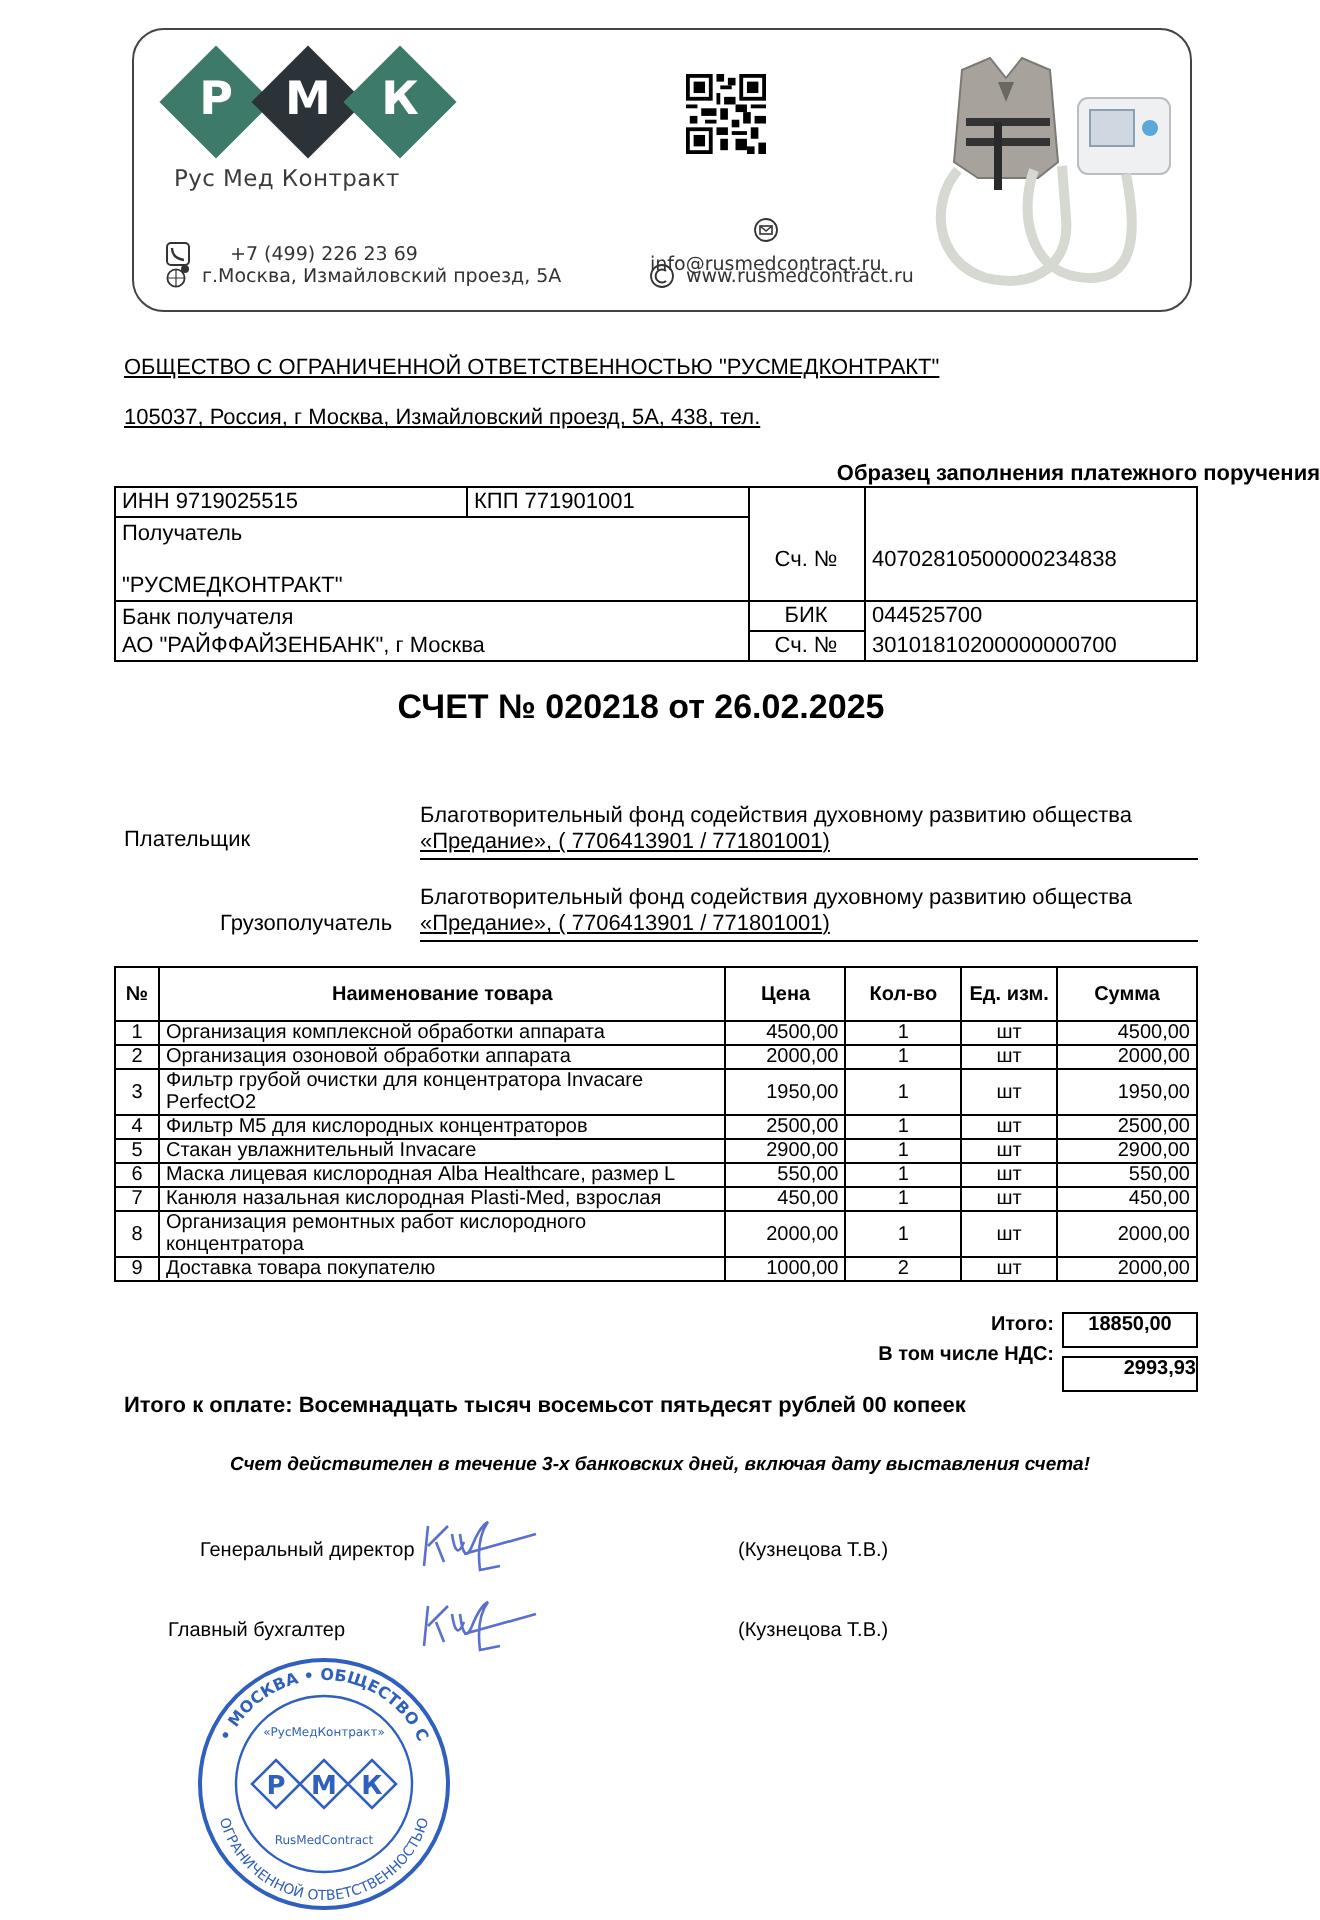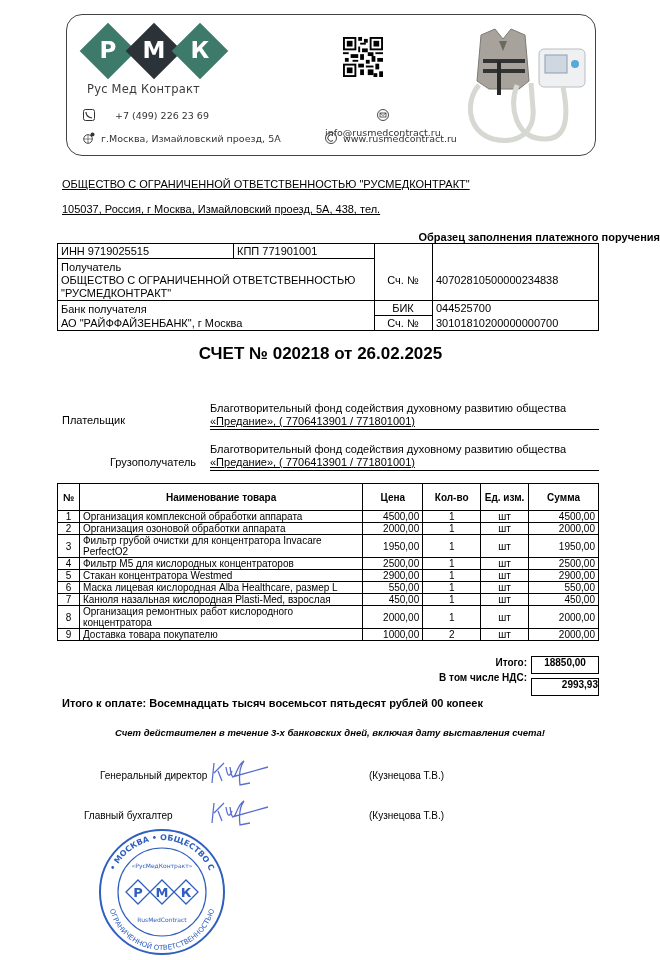--- a/index.html
+++ b/index.html
@@ -154,21 +154,21 @@
     <rect x="24" y="38" width="42" height="4" fill="#333"></rect>
     <rect x="24" y="48" width="42" height="4" fill="#333"></rect>
     <rect x="38" y="40" width="4" height="34" fill="#2a2a2a"></rect>
     <rect x="80" y="28" width="46" height="38" rx="5" fill="#eef0f2" stroke="#b9bec4"></rect>
     <rect x="86" y="34" width="22" height="18" fill="#cfd8e0" stroke="#8aa0b0"></rect>
     <circle cx="116" cy="43" r="4" fill="#5aa8d8"></circle>
     <path d="M20 64 C6 80, 8 110, 34 118 C60 124, 76 110, 74 88 L72 62" fill="none" stroke="#d6d8d2" stroke-width="5"></path>
     <path d="M58 64 C50 86, 56 118, 86 118 C108 118, 110 96, 104 66" fill="none" stroke="#d6d8d2" stroke-width="5"></path>
   </svg>
 
-  <div class="contact" style="left:16px;top:94px;gap:20px;">
+  <div class="contact" style="left:16px;top:106px;gap:20px;">
     <svg class="ic" viewBox="0 0 12 12">
       <rect x="0.5" y="0.5" width="11" height="11" rx="2" fill="none" stroke="#333" stroke-width="1"></rect>
       <path d="M3 3 Q3 8 9 9" fill="none" stroke="#333" stroke-width="1.2"></path>
     </svg>
     <span>+7 (499) 226 23 69</span>
   </div>
   <div class="contact" style="left:16px;top:117px;">
     <svg class="ic" viewBox="0 0 12 12">
       <circle cx="5" cy="7" r="4.3" fill="none" stroke="#333" stroke-width="0.9"></circle>
       <path d="M0.7 7 H9.3 M5 2.7 V11.3" stroke="#333" stroke-width="0.6"></path>
@@ -202,21 +202,20 @@
   <div class="vl" style="left:175px;top:0;height:14px;"></div>
   <div class="vl" style="left:316px;top:0;height:86px;"></div>
   <div class="vl" style="left:374px;top:0;height:86px;"></div>
   <div class="hl" style="left:0;top:14px;width:316px;"></div>
   <div class="hl" style="left:0;top:56px;width:540px;"></div>
   <div class="hl" style="left:316px;top:71px;width:58px;"></div>
 
   <div class="cell" style="left:0;top:0;">ИНН 9719025515</div>
   <div class="cell" style="left:176px;top:0;">КПП 771901001</div>
   <div class="cell" style="left:0;top:16px;">Получатель</div>
-  <div class="cell" style="left:0;top:29px;">ОБЩЕСТВО С ОГРАНИЧЕННОЙ ОТВЕТСТВЕННОСТЬЮ</div>
   <div class="cell" style="left:0;top:42px;">"РУСМЕДКОНТРАКТ"</div>
   <div class="cell" style="left:316px;top:29px;width:58px;text-align:center;">Сч. №</div>
   <div class="cell" style="left:375px;top:29px;">40702810500000234838</div>
   <div class="cell" style="left:0;top:58px;">Банк получателя</div>
   <div class="cell" style="left:0;top:72px;">АО "РАЙФФАЙЗЕНБАНК", г Москва</div>
   <div class="cell" style="left:316px;top:57px;width:58px;text-align:center;">БИК</div>
   <div class="cell" style="left:375px;top:57px;">044525700</div>
   <div class="cell" style="left:316px;top:72px;width:58px;text-align:center;">Сч. №</div>
   <div class="cell" style="left:375px;top:72px;">30101810200000000700</div>
 </div>
@@ -281,21 +280,21 @@
     <tr>
       <td class="num">4</td>
       <td class="name">Фильтр М5 для кислородных концентраторов</td>
       <td class="price">2500,00</td>
       <td class="qty">1</td>
       <td class="unit">шт</td>
       <td class="sum">2500,00</td>
     </tr>
     <tr>
       <td class="num">5</td>
-      <td class="name">Стакан концентратора Westmed</td>
+      <td class="name">Стакан увлажнительный Invacare</td>
       <td class="price">2900,00</td>
       <td class="qty">1</td>
       <td class="unit">шт</td>
       <td class="sum">2900,00</td>
     </tr>
     <tr>
       <td class="num">6</td>
       <td class="name">Маска лицевая кислородная Alba Healthcare, размер L</td>
       <td class="price">550,00</td>
       <td class="qty">1</td>

